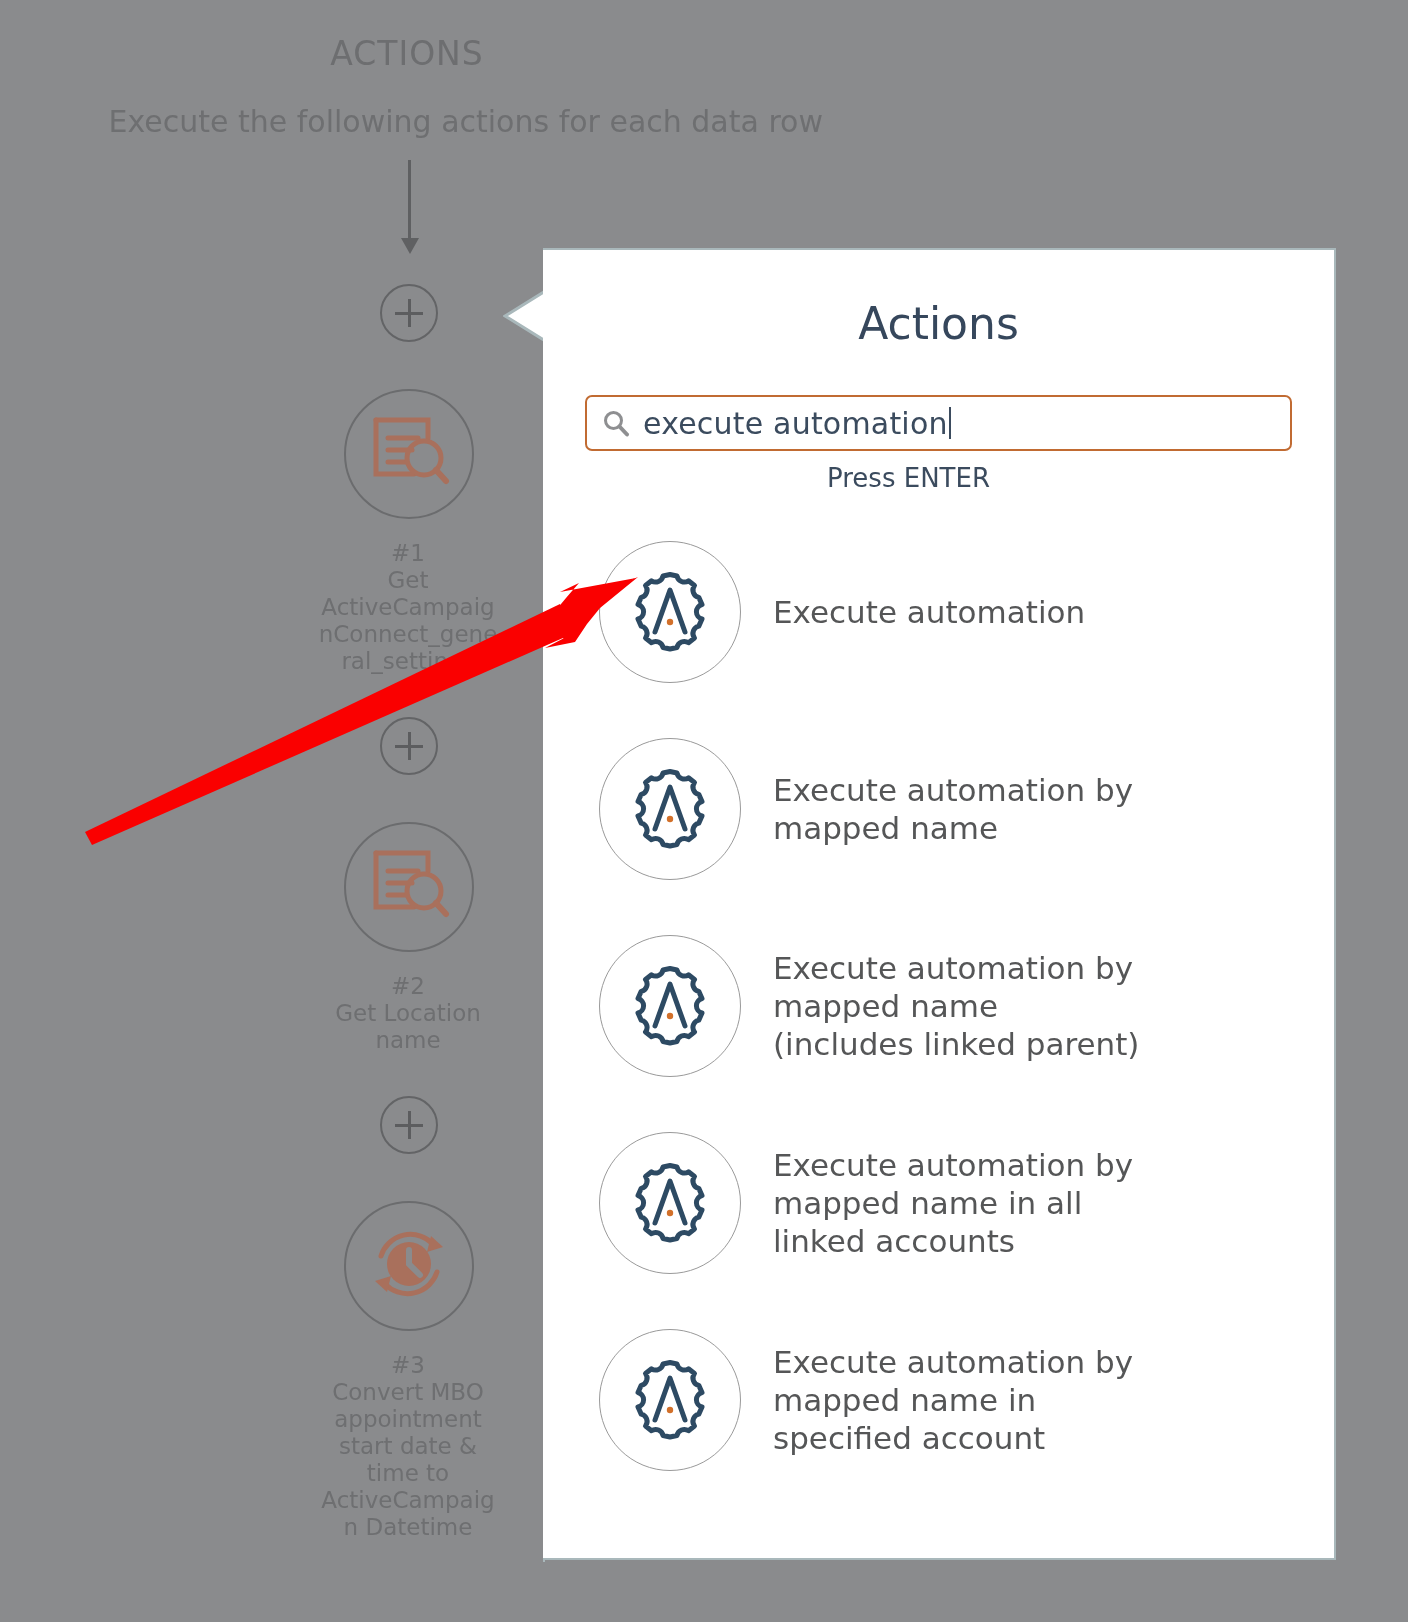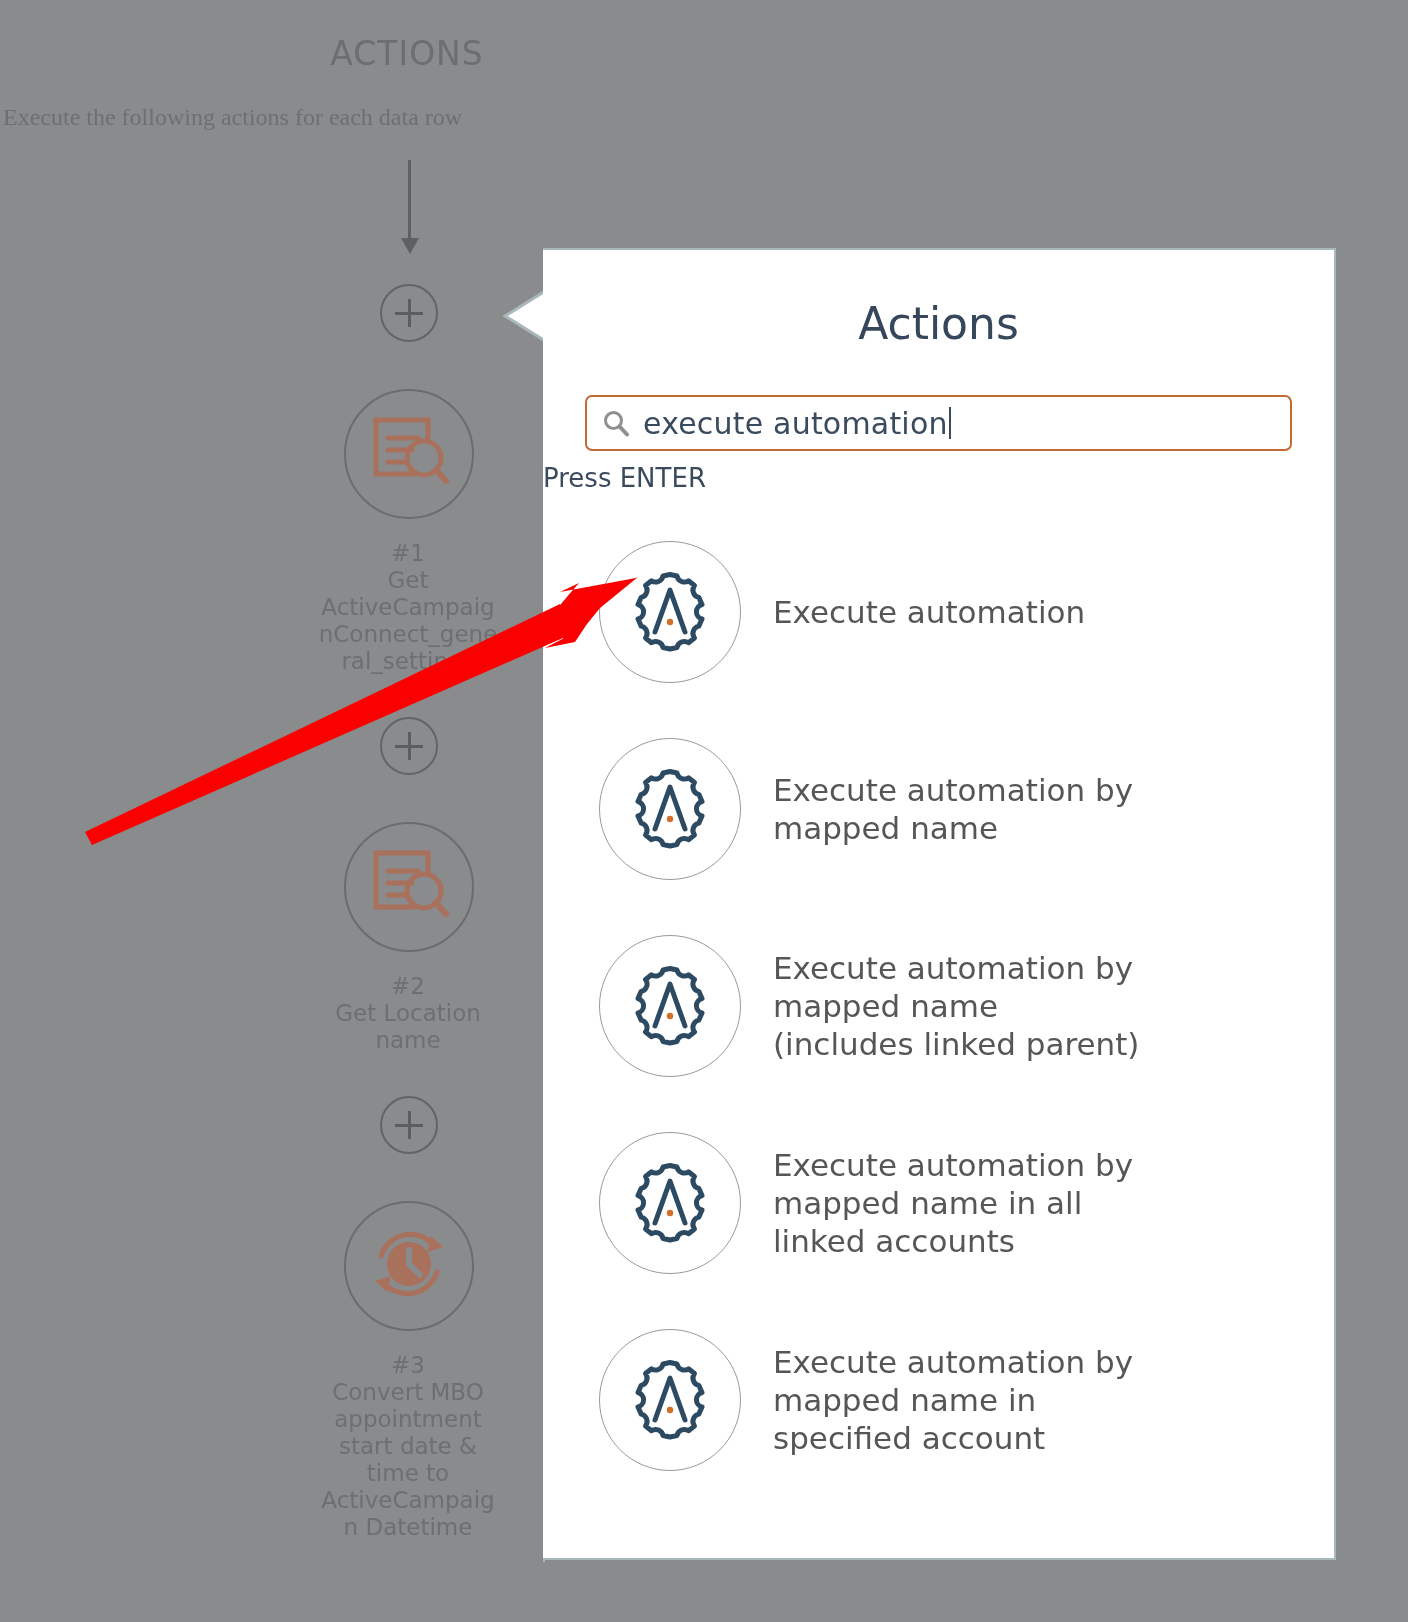--- a/index.html
+++ b/index.html
@@ -29,24 +29,23 @@
     font-size: 33px;
     letter-spacing: 1px;
     color: #6d6e70;
     padding-right: 0;
   }
   .wf-title-inner { display:inline-block; transform: translateX(-3px); }
   .wf-sub {
     position: absolute;
     top: 104px;
     left: 0; width: 820px;
-    text-align: left;
-    font-size: 24px;
+    text-align: right;
+    font-size: 30px;
     color: #6e6f71;
-    font-family: Liberation Serif, serif;
   }
   .wf-sub-inner { display:inline-block; transform: translateX(3px); }
 
   
   .wf-arrow {
     position: absolute;
     left: 408px;
     top: 160px;
     width: 3px;
     height: 80px;
@@ -168,21 +167,21 @@
   .caret {
     display: inline-block;
     width: 2px;
     height: 32px;
     background: #3b4b5e;
     vertical-align: -6px;
     margin-left: 1px;
   }
   .press-enter {
     margin: 12px 60px 0 0;
-    text-align: left;
+    text-align: center;
     font-size: 26px;
     color: #3b4b5e;
   }
 
   .results { margin-top: 20px; }
   .result-row {
     display: flex;
     align-items: center;
     padding: 0 0 0 56px;
     min-height: 197px;

